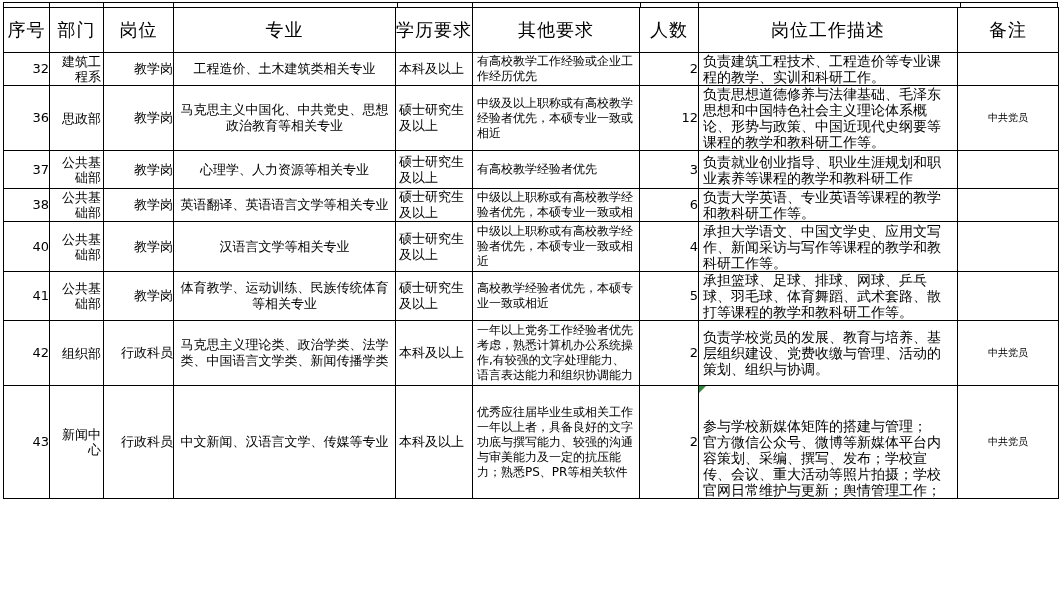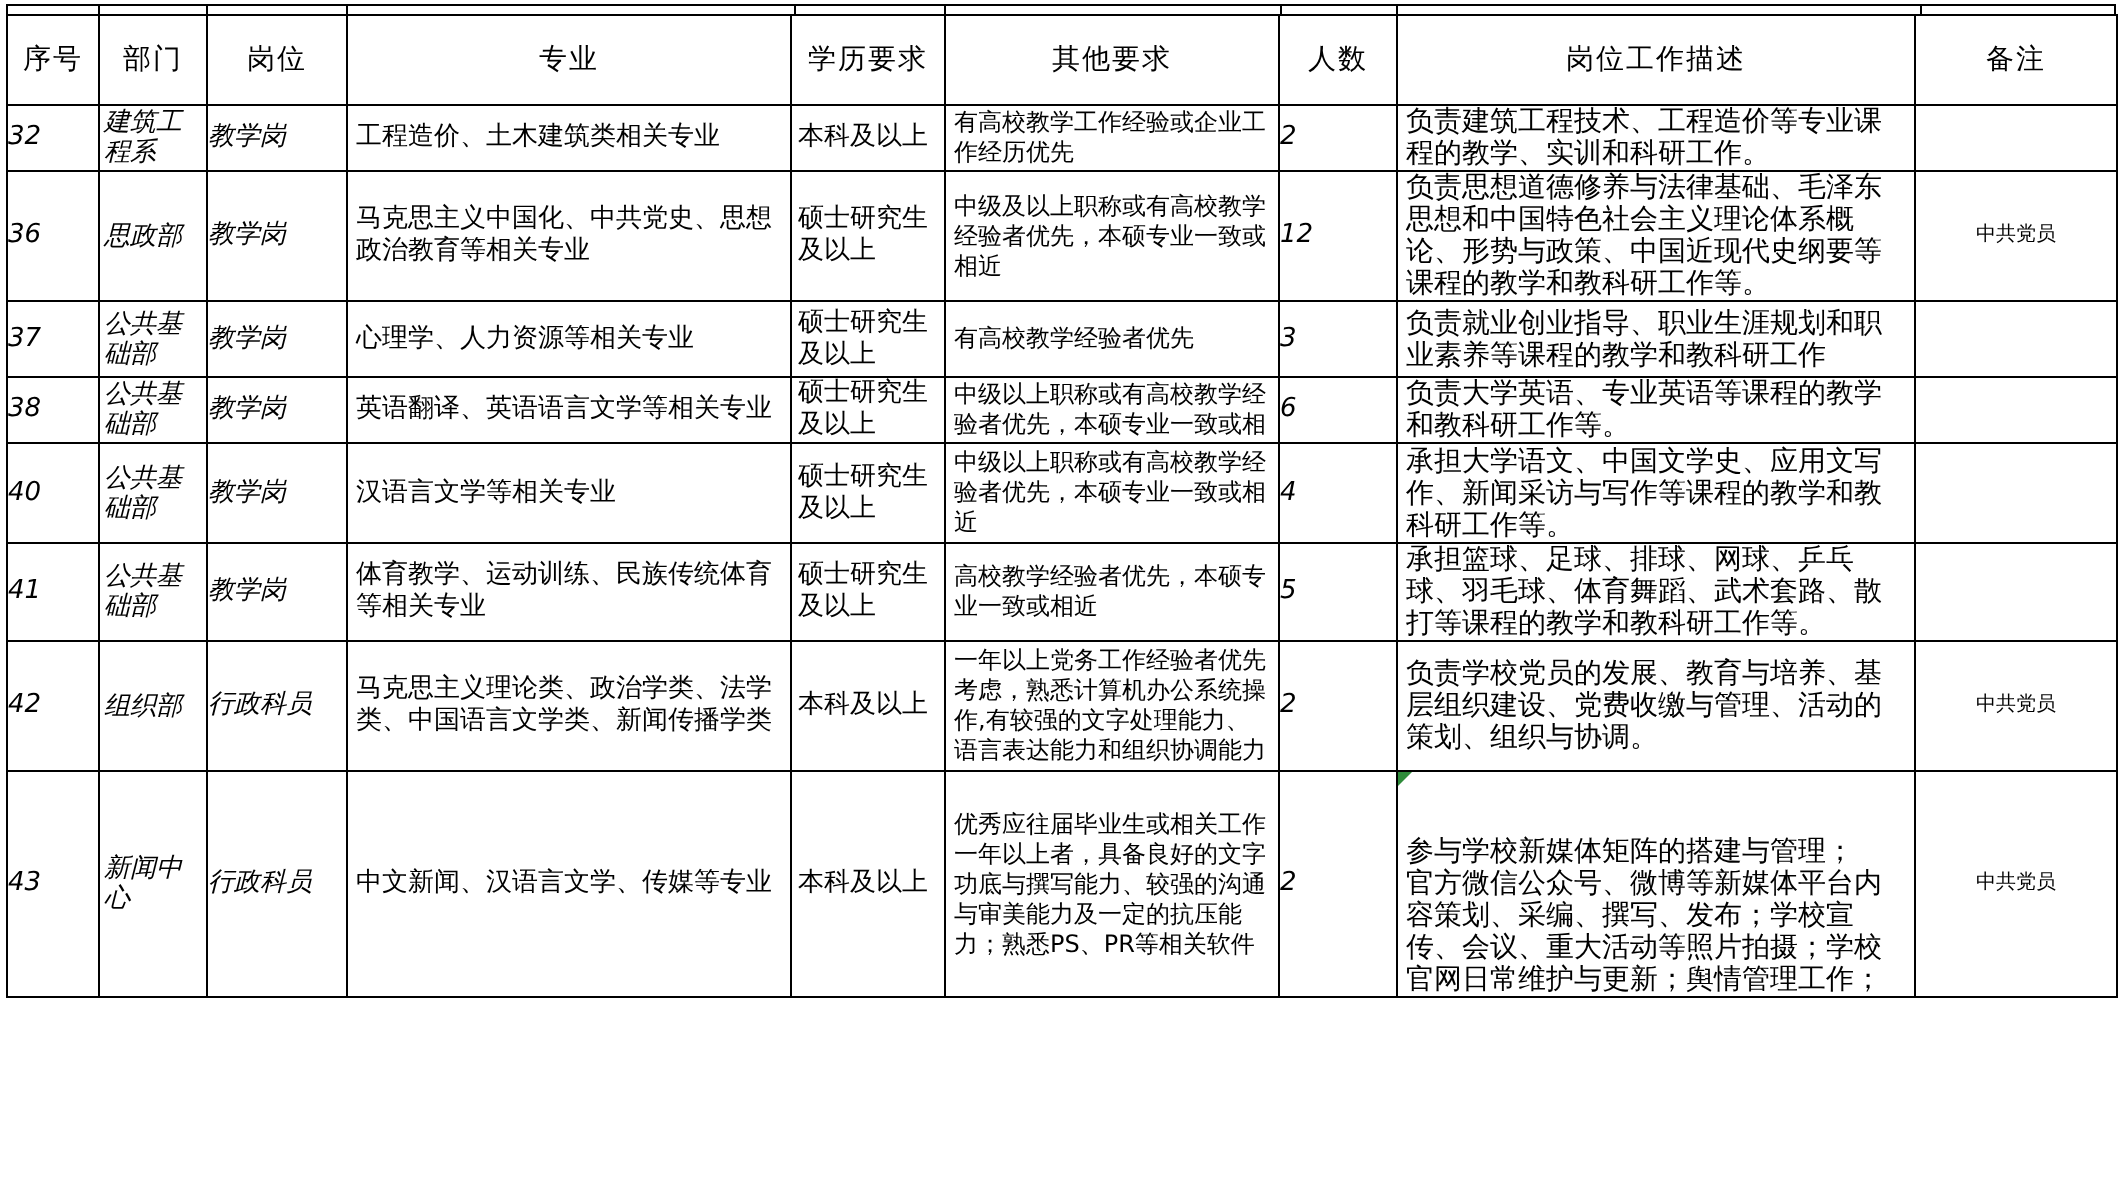--- a/index.html
+++ b/index.html
@@ -4,25 +4,25 @@
 <style>
   html,body{margin:0;padding:0;background:#ffffff;width:1060px;height:590px;overflow:hidden;
             font-family:"DejaVu Sans",sans-serif;color:#000;}
   .sheet{position:relative;width:1060px;height:590px;}
   
   .remnant{position:relative;height:7px;}
   .remnant .hline{position:absolute;top:2px;left:3px;width:1055px;height:1px;background:#000;}
   .remnant .tick{position:absolute;top:2px;width:1px;height:5px;background:#000;}
   table{border-collapse:collapse;table-layout:fixed;width:1055px;margin-left:3px;}
   th,td{border:1px solid #000;padding:0;overflow:hidden;vertical-align:middle;}
-  th{font-size:14px;font-weight:normal;text-align:center;letter-spacing:1px;}
+  th{font-size:18px;font-weight:normal;text-align:center;letter-spacing:1px;}
   td{font-size:13px;line-height:16px;}
-  td.c{text-align:left;font-style:italic;}
+  td.c{text-align:right;}
   td.dept{line-height:15px;padding:0 2px;margin-left:16px;}
-  td.major{text-align:left;padding:0 4px;}
+  td.major{text-align:center;padding:0 4px;}
   td.edu{text-align:left;padding:0 3px;line-height:16px;}
   td.other{text-align:left;font-size:12px;line-height:15px;padding:0 3px 0 4px;}
   td.desc{text-align:left;font-size:14px;line-height:16px;padding:0 6px 0 4px;white-space:pre-line;position:relative;}
   td.note{font-size:10px;text-align:center;}
   .clip{max-height:31px;overflow:hidden;}
   .tri{position:absolute;top:0;left:0;width:0;height:0;
        border-top:7px solid #2e8b3a;border-right:7px solid transparent;}
 </style>
 </head>
 <body>

